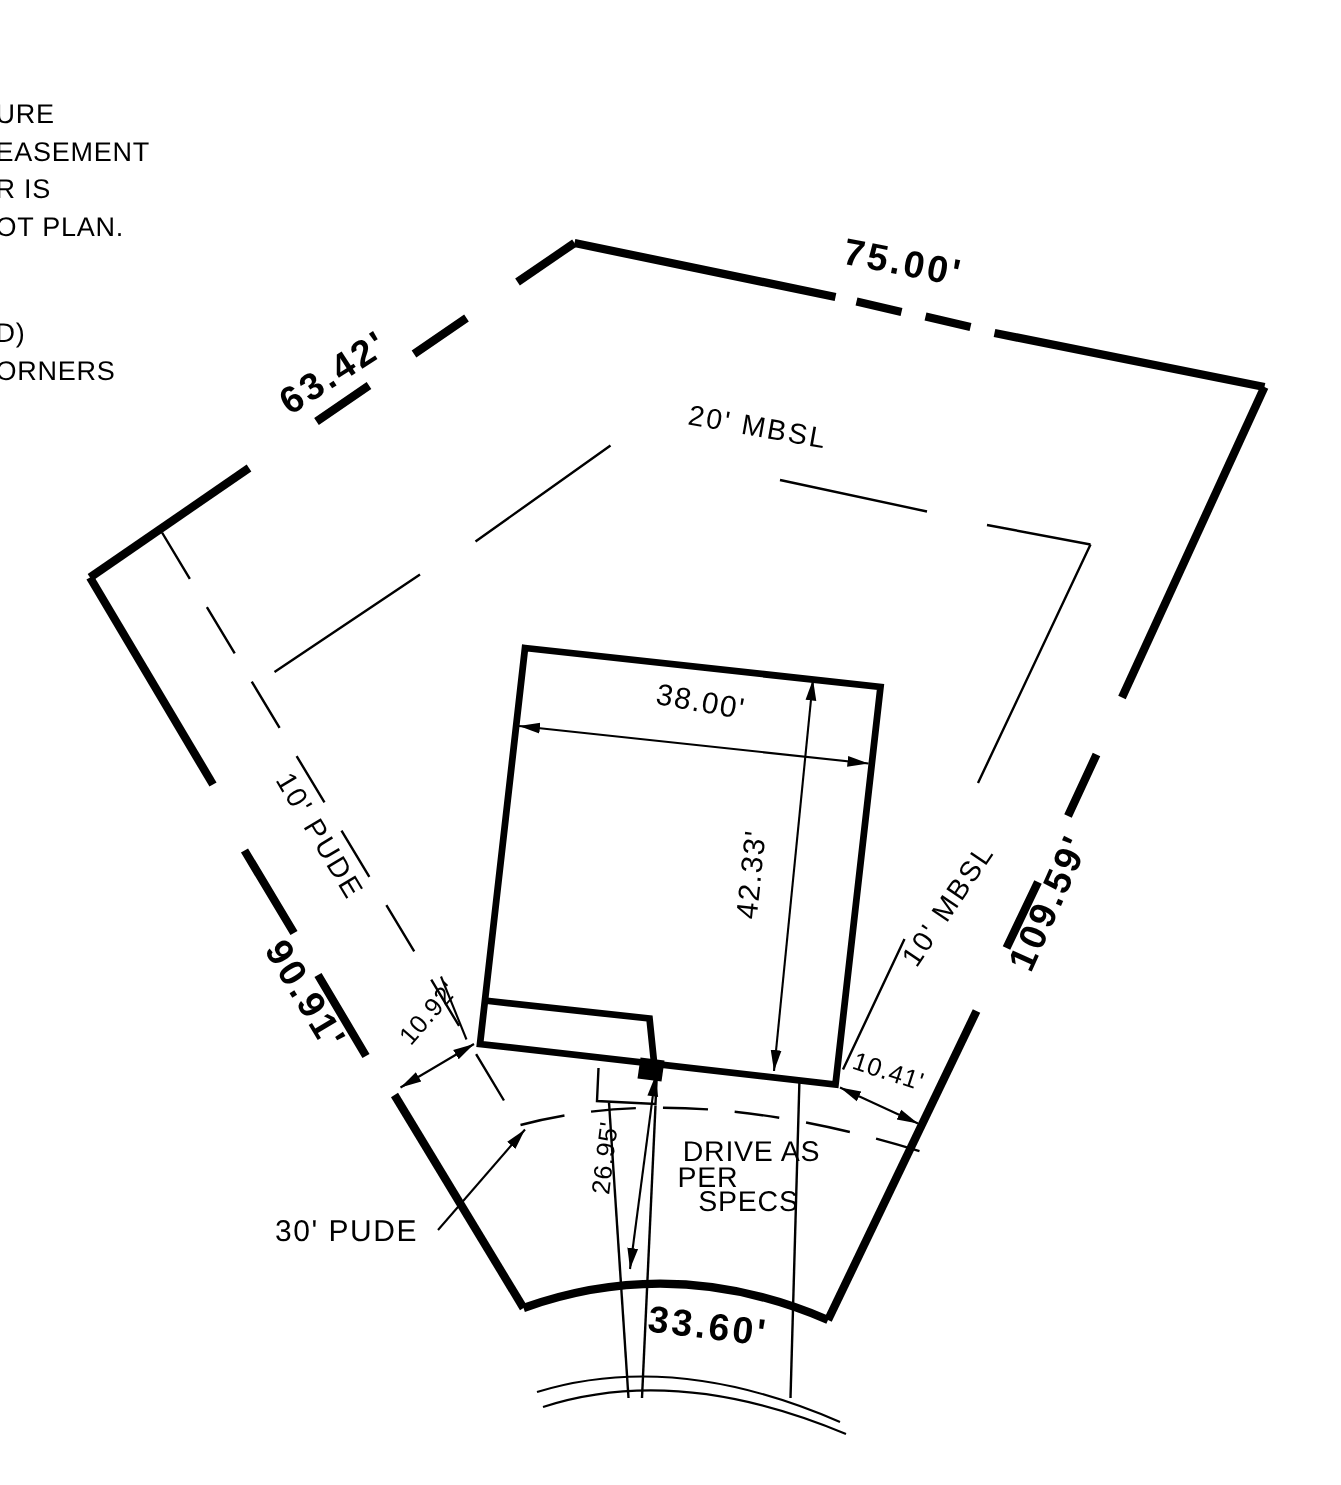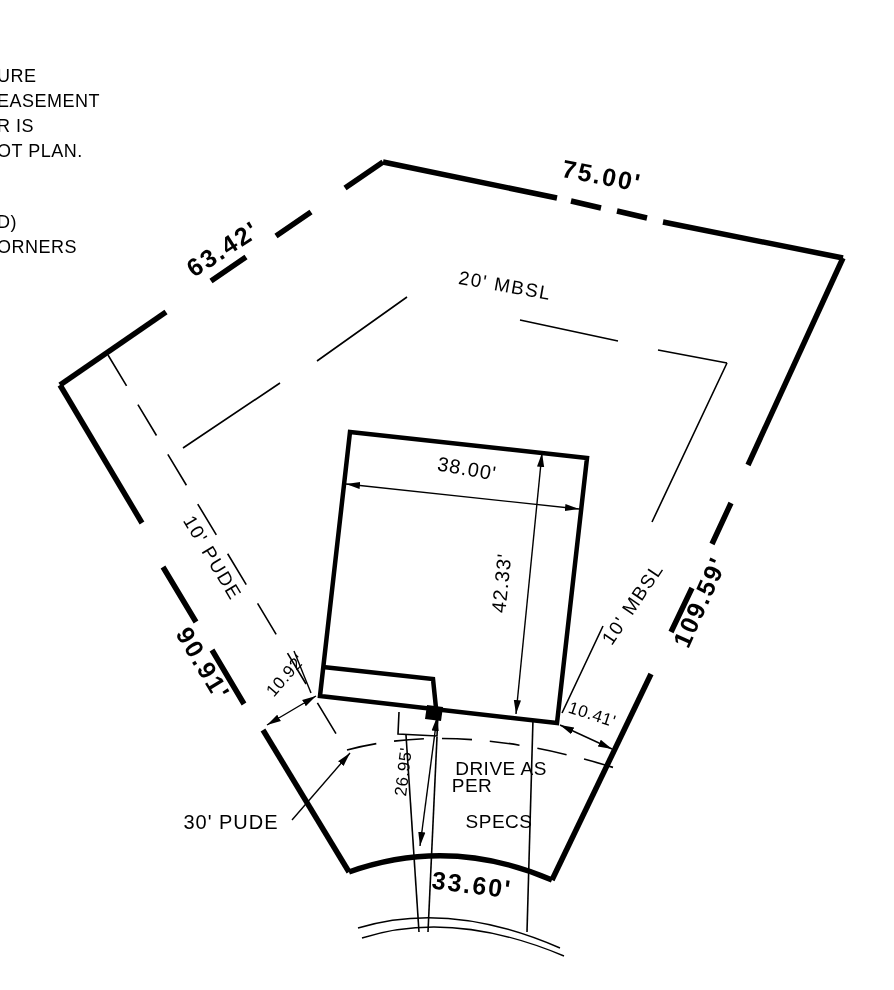--- a/index.html
+++ b/index.html
@@ -126,16 +126,16 @@
   <div class="lbl med" style="left:467px;top:469px;transform:translate(-50%,-50%) rotate(10deg)">38.00'</div>
   <div class="lbl med" style="left:502px;top:583px;transform:translate(-50%,-50%) rotate(-84deg)">42.33'</div>
 
   <div class="lbl thin" style="left:286px;top:676px;transform:translate(-50%,-50%) rotate(-49deg)">10.92'</div>
   <div class="lbl thin" style="left:592px;top:715px;transform:translate(-50%,-50%) rotate(18deg)">10.41'</div>
   <div class="lbl thin" style="left:404px;top:772px;transform:translate(-50%,-50%) rotate(-83deg)">26.95'</div>
 
   <div>
     <div class="lbl drv" style="left:501px;top:769px">DRIVE AS</div>
     <div class="lbl drv" style="left:472px;top:786px">PER</div>
-    <div class="lbl drv" style="left:499px;top:822px">SPECS</div>
+    <div class="lbl drv" style="left:499px;top:802px">SPECS</div>
   </div>
 
 </div>
 
 </body></html>

